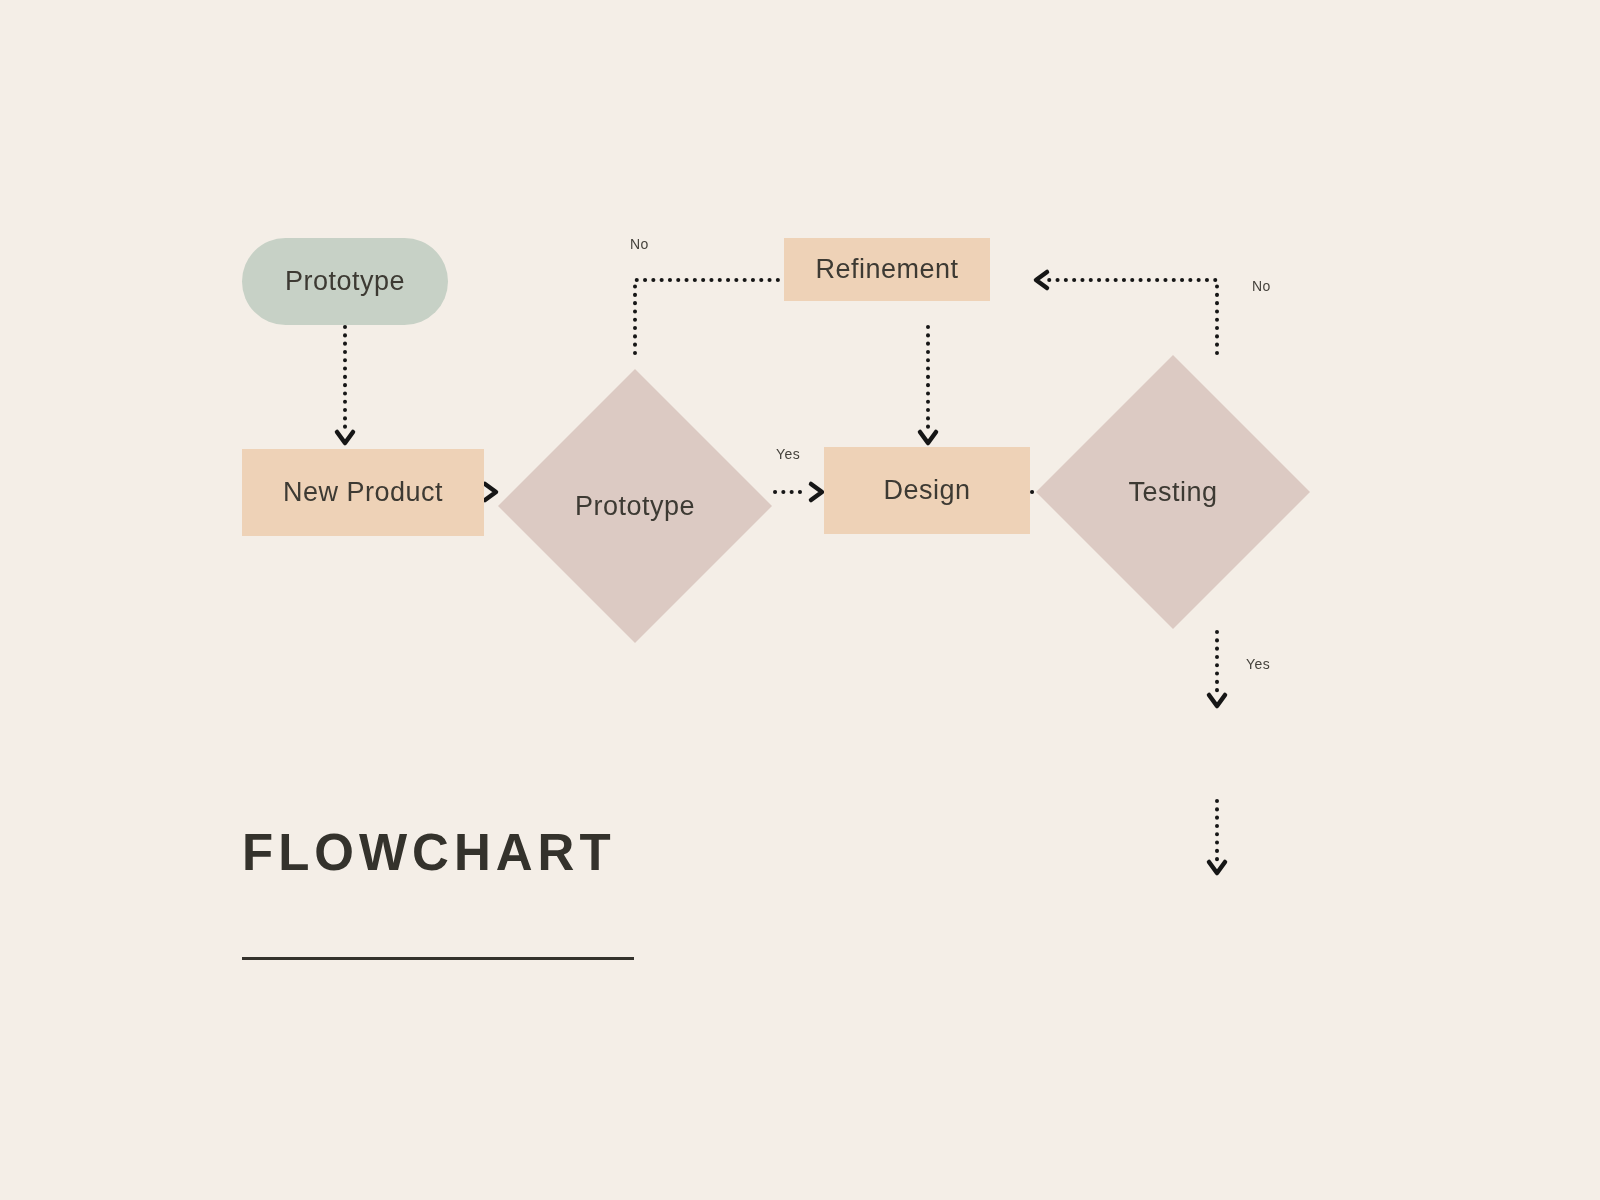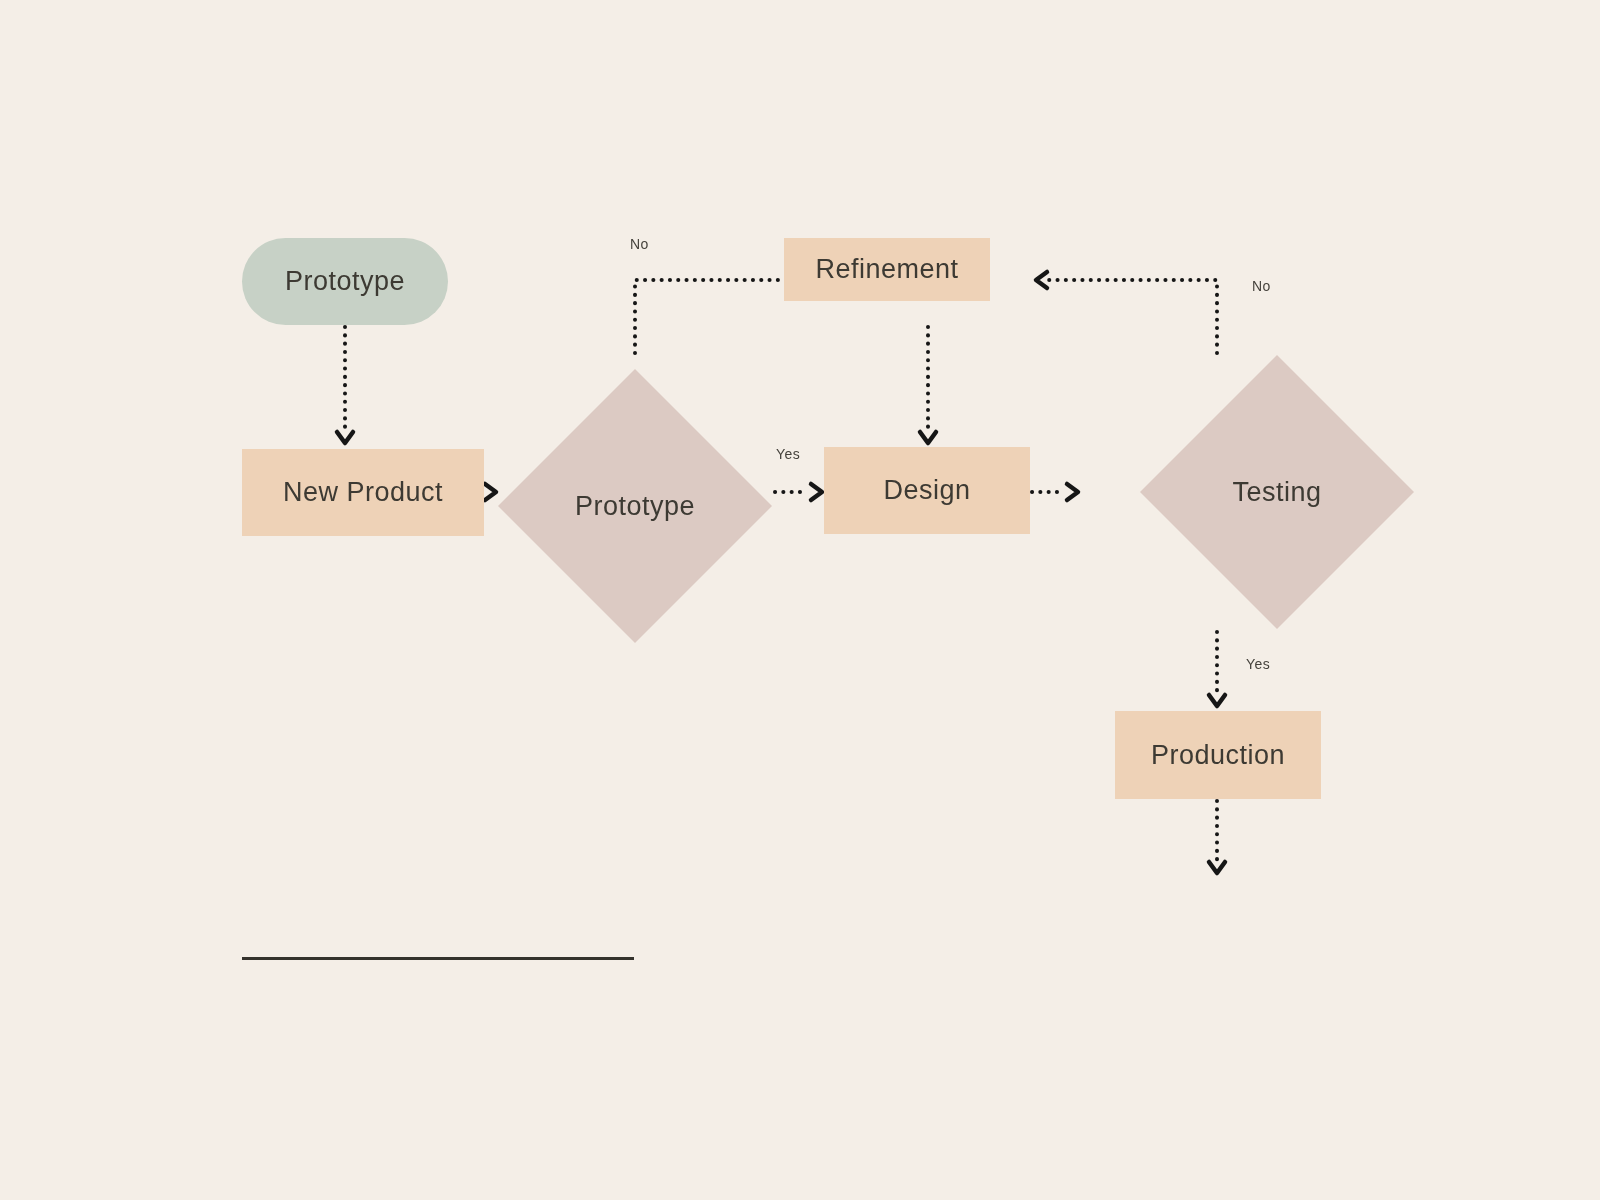--- a/index.html
+++ b/index.html
@@ -72,31 +72,29 @@
   </div>
 
   <div class="node process" style="left:784px;top:238px;width:206px;height:63px;">
     <span>Refinement</span>
   </div>
 
   <div class="node process" style="left:824px;top:447px;width:206px;height:87px;">
     <span>Design</span>
   </div>
 
-  <div class="node decision" style="left:1140px;top:355px;width:274px;height:274px;text-align:center;">
+  <div class="node decision" style="left:1036px;top:355px;width:274px;height:274px;text-align:center;">
     <span>Testing</span>
   </div>
 
-  <div class="node process" style="left:1115px;top:711px;width:206px;height:88px;">
-    <span>Production</span>
-  </div>
 
 
   <div class="edge-label" style="left:630px;top:236px;">No</div>
   <div class="edge-label" style="left:776px;top:446px;">Yes</div>
   <div class="edge-label" style="left:1252px;top:278px;">No</div>
   <div class="edge-label" style="left:1246px;top:656px;">Yes</div>
 
   <div class="title-block">
+    <div class="title-line2">FLOWCHART</div>
   </div>
   <div class="title-underline"></div>
 
 </div>
 
 </body></html>

